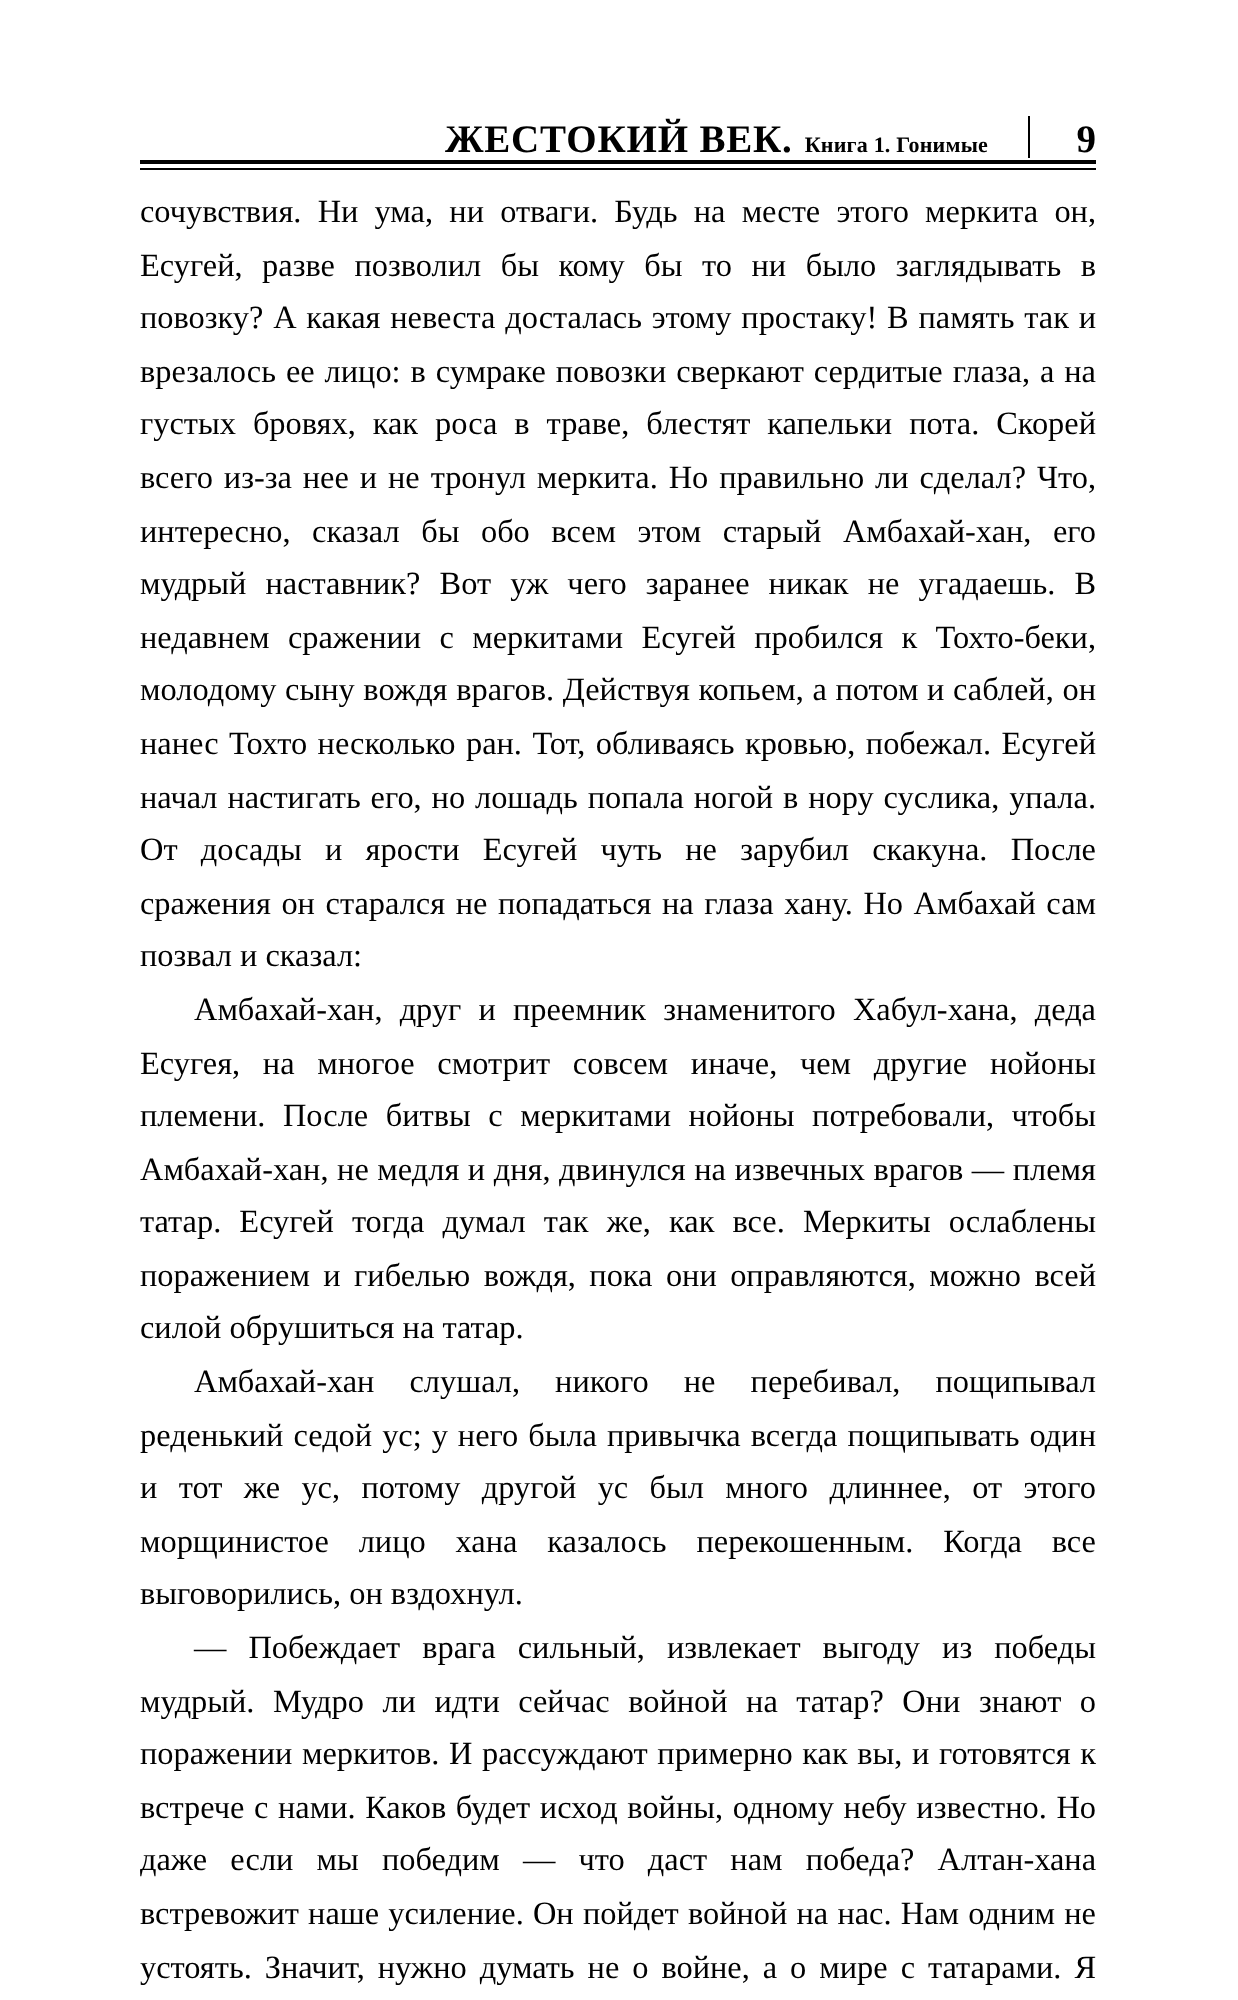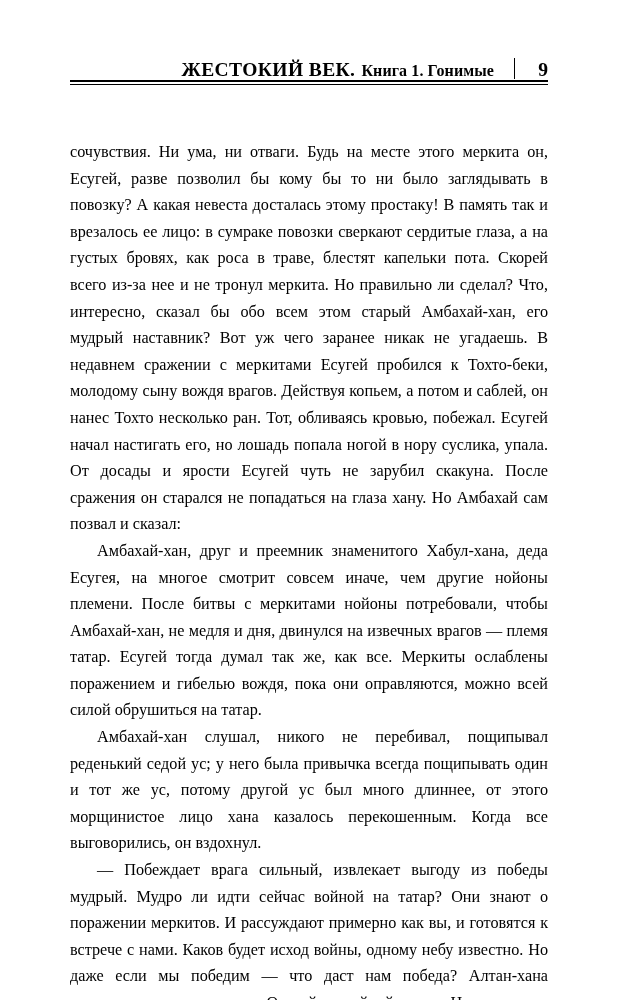--- a/index.html
+++ b/index.html
@@ -36,21 +36,21 @@
     justify-content: flex-end;
     white-space: nowrap;
   }
   .rh-title {
     font-size: 19.5px;
     font-weight: bold;
     letter-spacing: 0.4px;
     line-height: 1;
   }
   .rh-subtitle {
-    font-size: 16px;
+    font-size: 11px;
     font-weight: bold;
     letter-spacing: 0.1px;
     line-height: 1;
     margin-left: 6px;
   }
   .rh-sep {
     display: inline-block;
     width: 1px;
     height: 21px;
     background: #000;
@@ -103,21 +103,20 @@
     text-align: justify;
     text-justify: inter-word;
     hyphens: manual;
     text-indent: 0;
   }
   .textblock p.indent {
     text-indent: 27px;
   }
   .textblock p.cont {
     text-indent: 0;
-    margin-top: 46px;
   }
 </style>
 </head>
 <body>
 
 <div class="page">
 
   <div class="running-head">
     <span class="rh-title">ЖЕСТОКИЙ ВЕК.</span>
     <span class="rh-subtitle">Книга 1. Гонимые</span>

